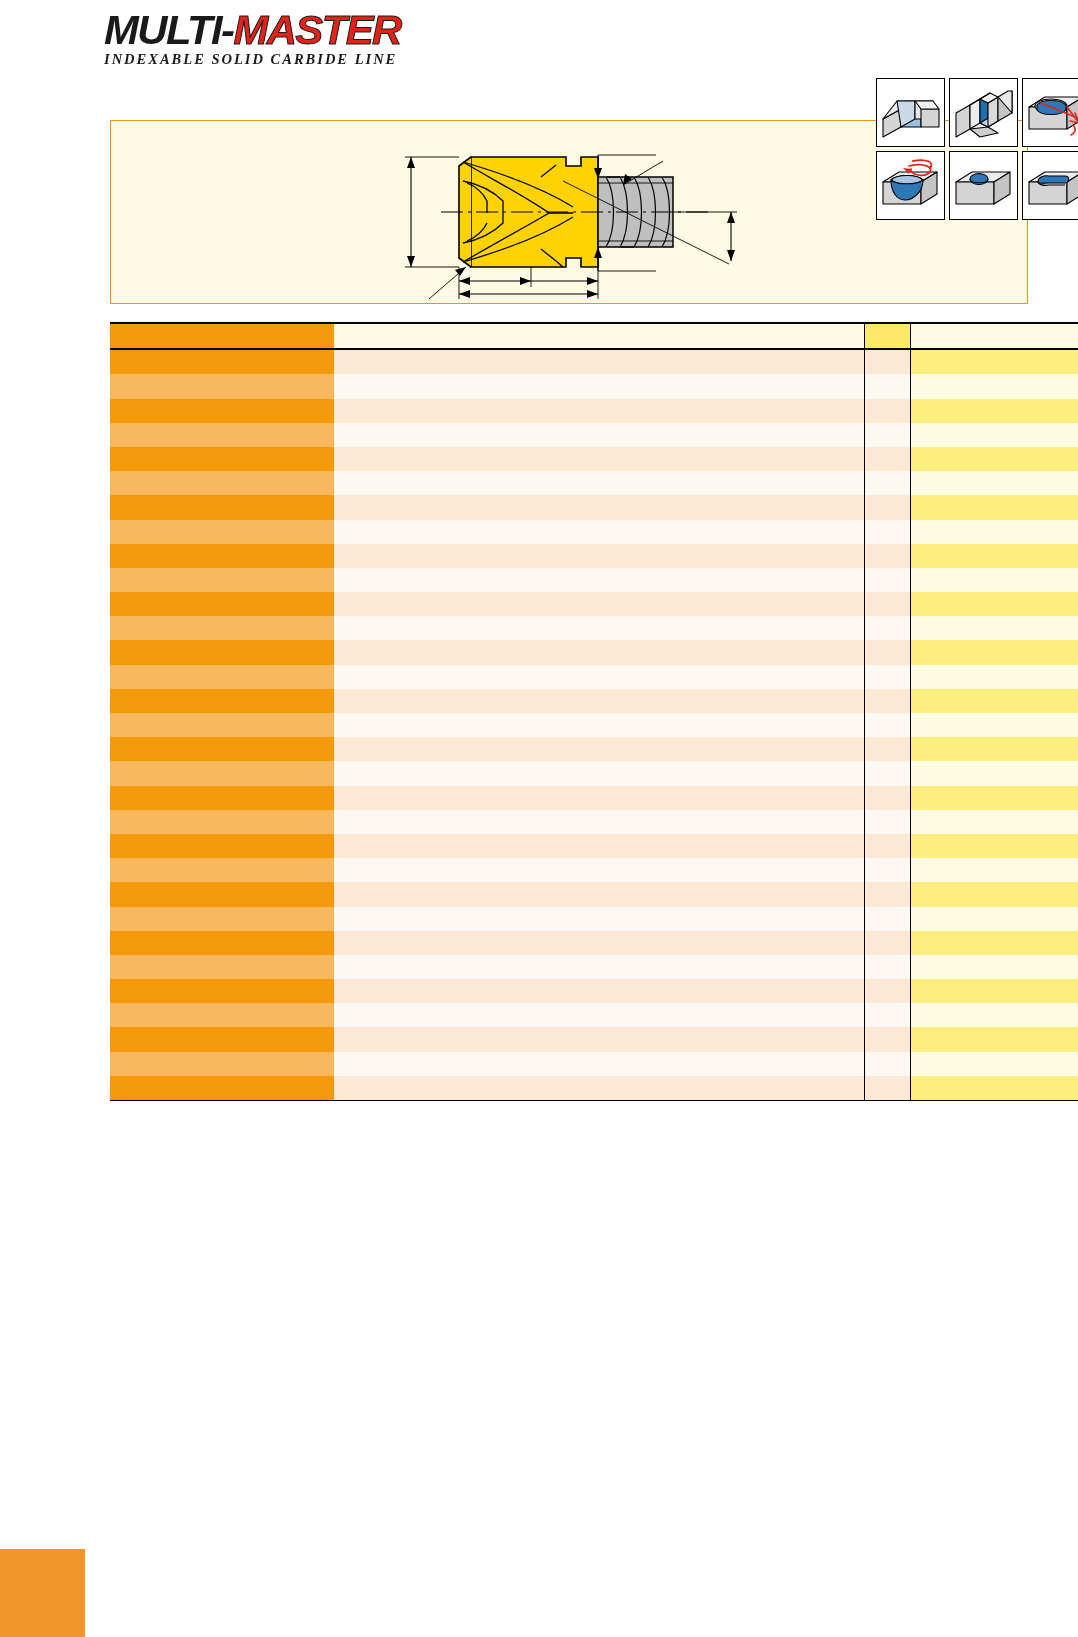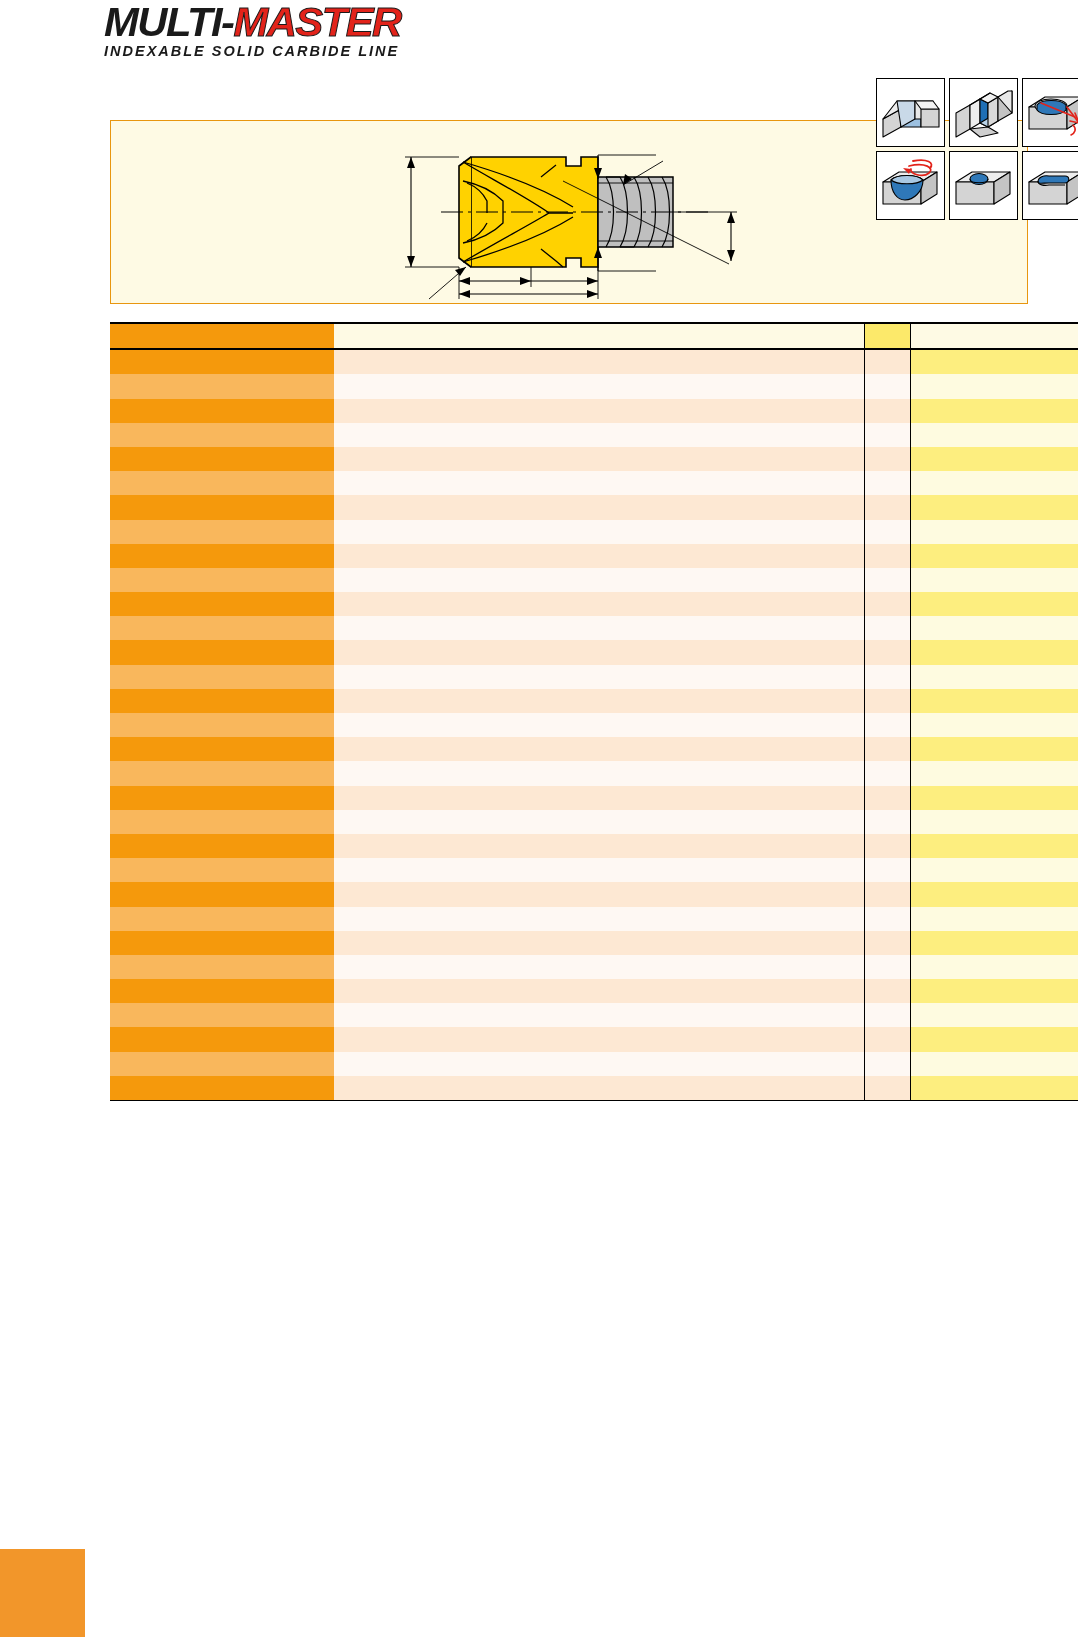--- a/index.html
+++ b/index.html
@@ -12,39 +12,39 @@
     height: 1637px;
     position: relative;
     font-family: "Liberation Sans", sans-serif;
     overflow: hidden;
   }
 
   
   #logo-block {
     position: absolute;
     left: 104px;
-    top: 2px;
+    top: 10px;
     width: 340px;
     height: 52px;
   }
   #logo-wordmark {
     font-family: "Liberation Sans", sans-serif;
     font-weight: bold;
     font-style: italic;
     font-size: 41px;
     letter-spacing: -1.5px;
     line-height: 40px;
     white-space: nowrap;
     transform: scaleX(1.02);
     transform-origin: left center;
   }
   #logo-wordmark .w-dark { color: #1a1a1a; }
   #logo-wordmark .w-red  { color: #e2231a; -webkit-text-stroke: 1px #1a1a1a; }
   #logo-tagline {
-    font-family: Liberation Sans, sans-serif;
+    font-family: Liberation Serif, serif;
     font-style: italic;
     font-weight: bold;
     font-size: 14.5px;
     letter-spacing: 2.0px;
     color: #1a1a1a;
     white-space: nowrap;
     margin-top: 1px;
   }
 
   

